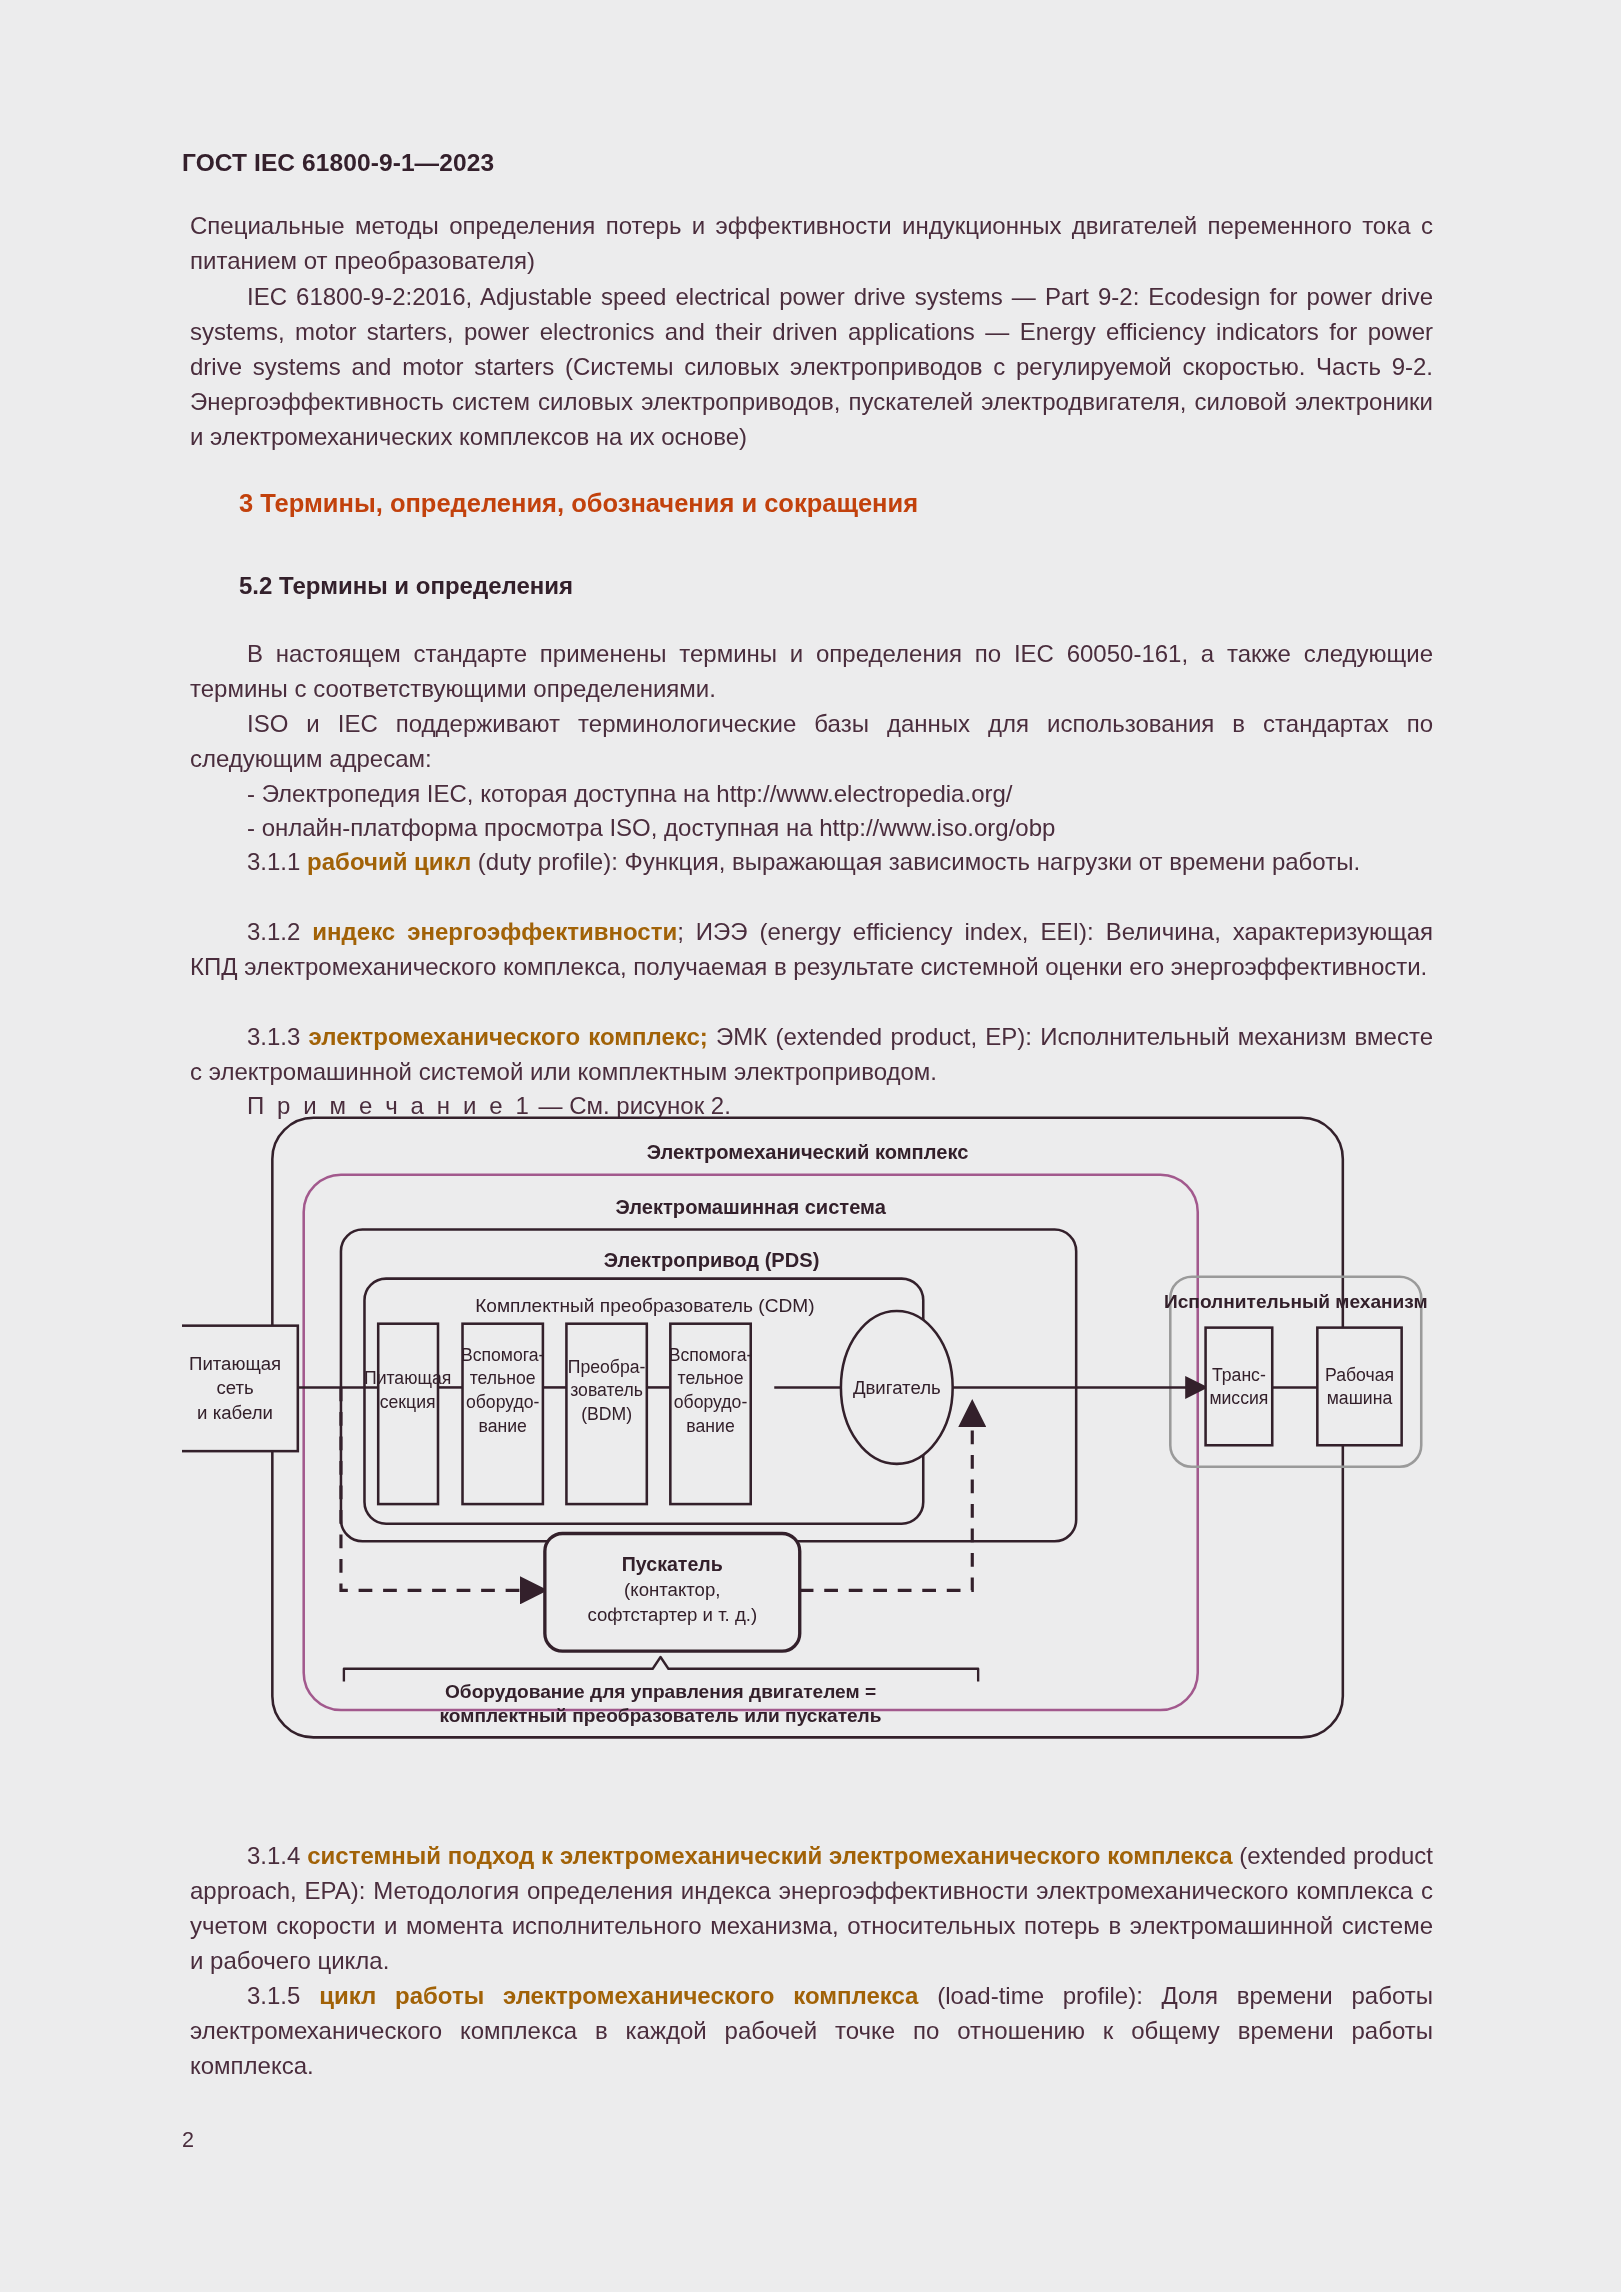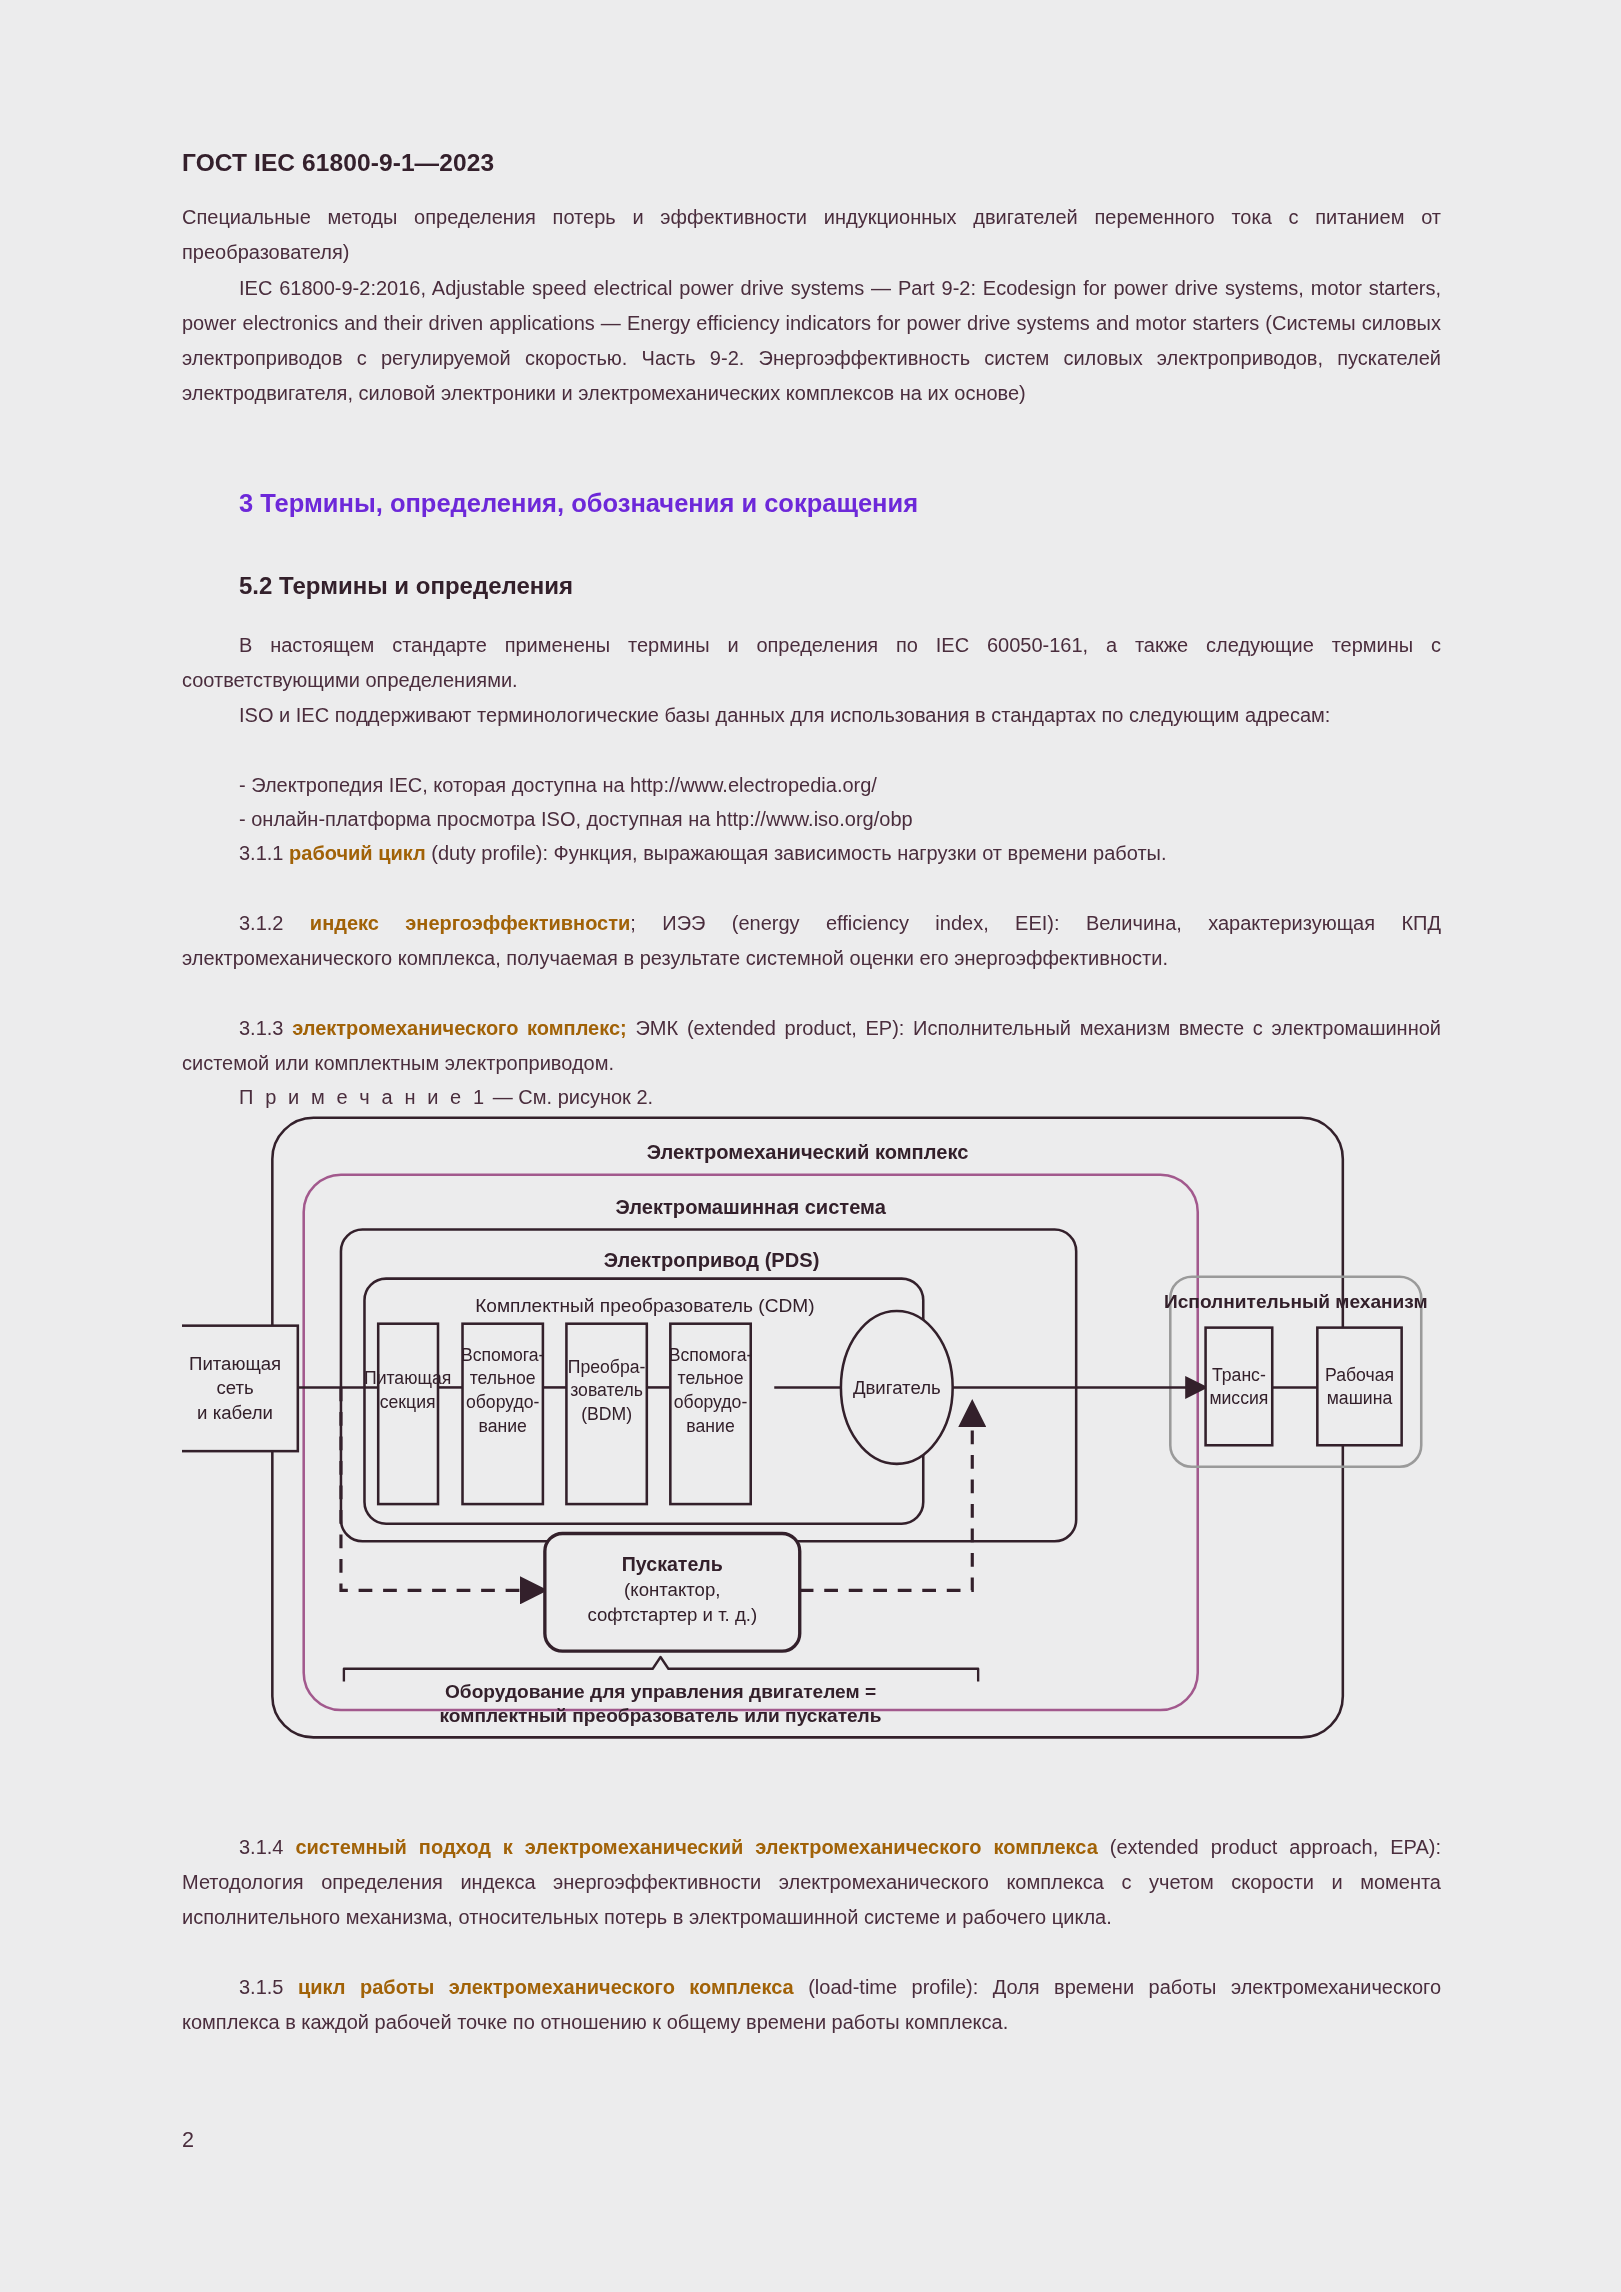--- a/index.html
+++ b/index.html
@@ -20,30 +20,30 @@
     left:182px; top:0; width:1259px;
   }
   .doc-header {
     position:absolute;
     left:182px; top:145px;
     font-size:24.5px; font-weight:bold;
     letter-spacing:0.1px;
     color:#34202c;
   }
   p.body {
-    font-size:20px;
+    font-size:24px;
     line-height:35px;
     text-align:justify;
-    margin:0;
+    margin:8px;
     color:#4a2d3d;
     -webkit-hyphens:none; hyphens:none;
   }
   p.ind { text-indent:57px; }
   .h2 {
-    font-size:25.5px; font-weight:bold; color:#6d28d9;
+    font-size:25.5px; font-weight:bold; color:#c2410c;
     margin:0;
   }
   .h3 {
     font-size:24px; font-weight:bold; color:#33202b;
     margin:0;
   }
   b.term { font-weight:bold; color:#a16207; }
   .note { font-size:21.6px; color:#4a2d3d; }
   .note .sp { letter-spacing:3.1px; }
   .caption {

